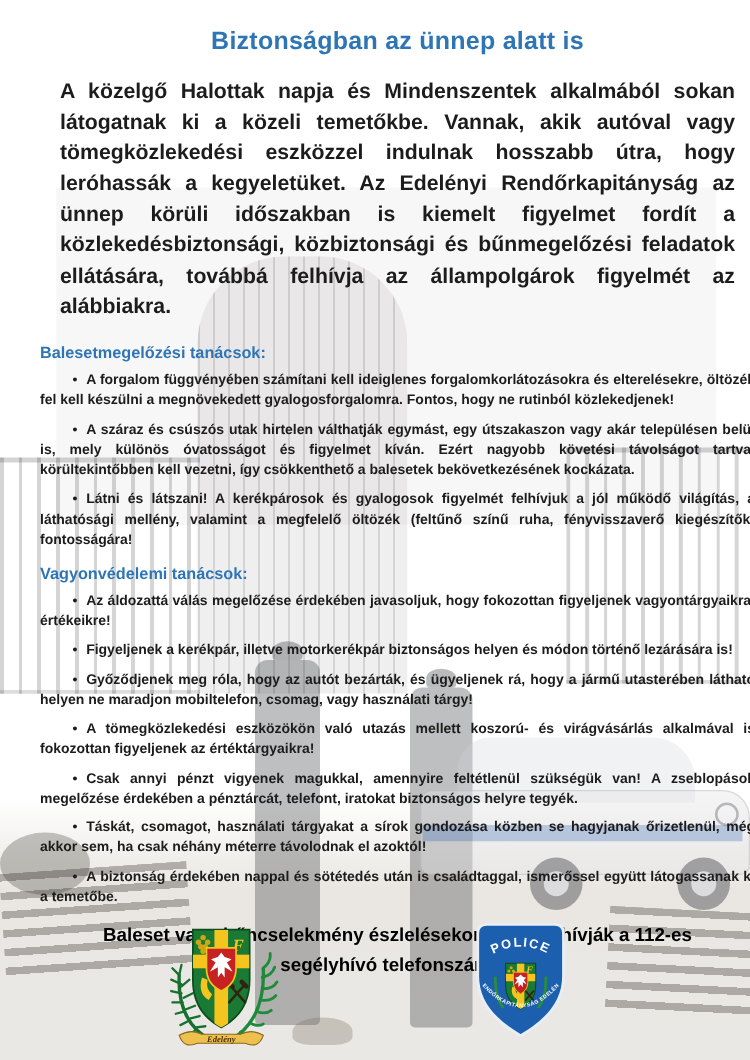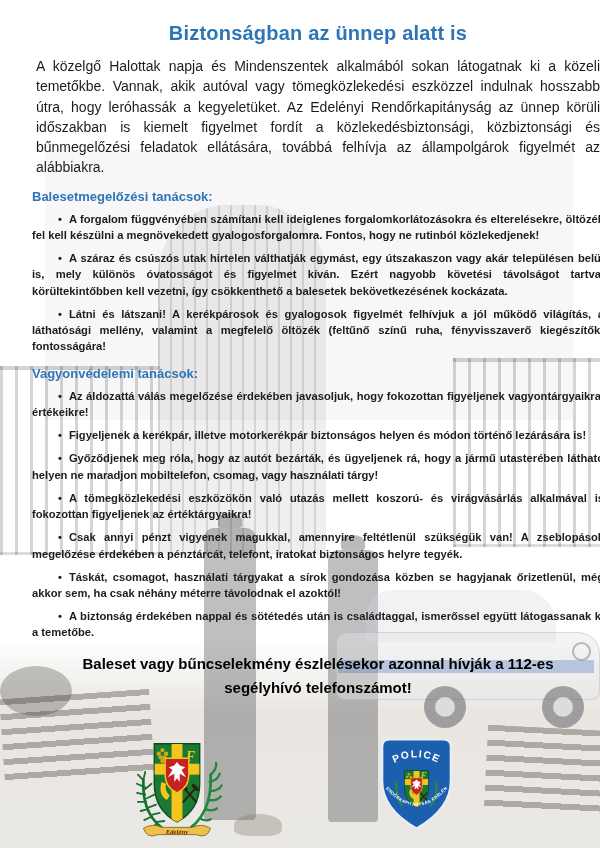--- a/index.html
+++ b/index.html
@@ -56,21 +56,21 @@
     background:rgba(62,64,52,0.30);}
   .bench{position:absolute;background:repeating-linear-gradient(180deg, rgba(55,50,45,0.34) 0 6px, rgba(0,0,0,0) 6px 15px);}
   .bench.bl{left:2px;top:694px;width:150px;height:84px;transform:rotate(-4deg);}
   .bench.br{right:0;top:728px;width:132px;height:82px;transform:rotate(3deg);}
   .stone{position:absolute;left:234px;top:814px;width:48px;height:22px;
     border-radius:50% 50% 30% 30%;background:rgba(122,114,100,0.32);}
   
   .content{position:relative;z-index:1;padding:22px 14px 0 14px;}
   h1.title{margin:0 0 11px 0;text-align:center;color:var(--blue);
     font-size:20px;font-weight:bold;letter-spacing:.2px;}
-  p.intro{margin:4px;color:var(--ink);font-size:14px;font-weight:normal;
+  p.intro{margin:16px;color:var(--ink);font-size:17px;font-weight:bold;
     line-height:1.45;text-align:justify;}
   h2.sec{margin:11px 0 3px 0;color:var(--blue);font-size:13px;font-weight:bold;}
   p.bullet{margin:7px 0;color:var(--ink);font-size:11.2px;font-weight:bold;
     line-height:1.45;text-align:justify;text-indent:26px;}
   p.bullet .dot{margin-right:7px;}
   .footer{margin-top:11px;text-align:center;color:#000;
     font-size:15px;font-weight:bold;line-height:1.6;}
   
   .logo{position:absolute;z-index:2;}
   .logo-left{left:127px;bottom:2px;width:100px;height:110px;}

